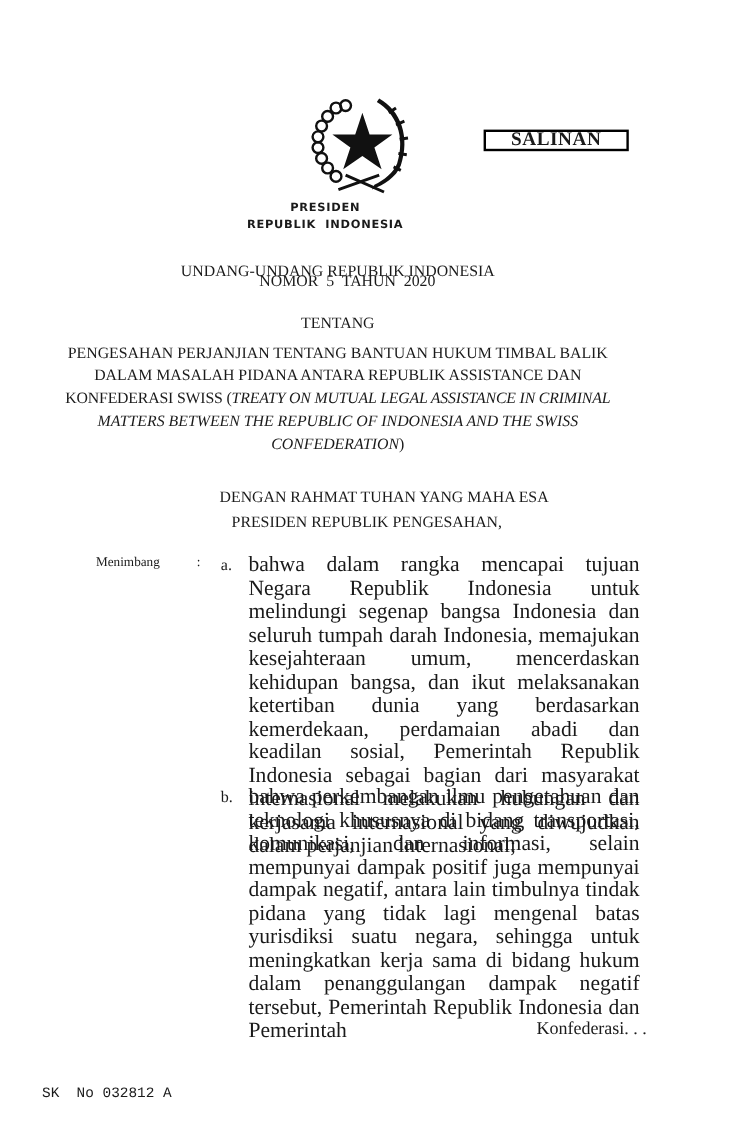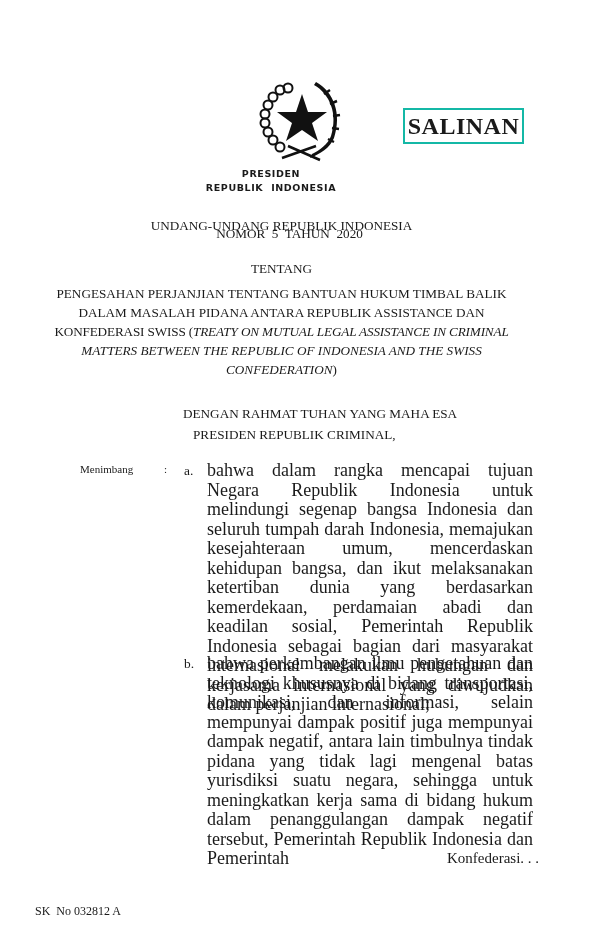--- a/index.html
+++ b/index.html
@@ -1,31 +1,31 @@
 <!DOCTYPE html>
 <html><head>
 <meta charset="utf-8">
 <style>
   html, body { margin:0; padding:0; background:#ffffff; }
   body { width:609px; height:934px; position:relative; overflow:hidden;
          font-family:"DejaVu Serif", "Liberation Serif", serif; color:#1a1a1a; }
   .abs { position:absolute; }
   .emblem { left:254px; top:74px; width:96px; height:92px; }
-  .salinan { left:403px; top:108px; width:121px; height:36px; border:2px solid #14b8a6; box-sizing:border-box;
+  .salinan { left:403px; top:108px; width:121px; height:18px; border:2px solid #000000; box-sizing:border-box;
              display:flex; align-items:center; justify-content:center;
-             font-family:"Liberation Serif", serif; font-weight:bold; font-size:24px; letter-spacing:0.5px; }
+             font-family:"Liberation Serif", serif; font-weight:bold; font-size:16px; letter-spacing:0.5px; }
   .pres { left:0; width:542px; text-align:center; font-family:"DejaVu Sans", sans-serif; font-weight:bold; font-size:9.5px; letter-spacing:0.6px; }
   .center { left:0; width:563px; text-align:center; font-size:12.5px; line-height:19px; white-space:nowrap; }
   .title { font-family:"Liberation Serif", serif; font-size:13.2px; }
   .title i { font-style:italic; }
   .label { font-family:"Liberation Serif", serif; font-size:11px; }
   .para { font-family:"Liberation Serif", serif; font-size:18px; line-height:19.5px; text-align:justify; text-align-last:left; }
   .bullet { font-family:"Liberation Serif", serif; font-size:13.4px; }
   .footer-next { font-family:"Liberation Serif", serif; font-size:15px; }
-  .sk { font-family:Liberation Serif, serif; font-size:12px; }
+  .sk { font-family:Liberation Mono, monospace; font-size:12px; }
 </style>
 </head>
 <body>
 
 <div class="abs emblem">
   <svg width="96" height="92" viewBox="0 0 96 92">
 
     <g fill="none" stroke="#111" stroke-width="2">
       <circle cx="26" cy="16" r="4.5"></circle>
         <circle cx="19" cy="23" r="4.5"></circle>
@@ -68,21 +68,21 @@
   <span>KONFEDERASI SWISS (</span><i>TREATY ON MUTUAL LEGAL ASSISTANCE IN CRIMINAL</i>
 </div>
 <div class="abs center title" style="top:341px;">
   <i>MATTERS BETWEEN THE REPUBLIC OF INDONESIA AND THE SWISS</i>
 </div>
 <div class="abs center title" style="top:360px;">
   <i>CONFEDERATION</i><span>)</span>
 </div>
 
 <div class="abs title" style="top:406px; left:160px;margin-left:23px;">DENGAN RAHMAT TUHAN YANG MAHA ESA</div>
-<div class="abs title" style="top:427px; left:193px;">PRESIDEN REPUBLIK CRIMINAL,</div>
+<div class="abs title" style="top:427px; left:193px;">PRESIDEN REPUBLIK PENGESAHAN,</div>
 
 <div class="abs label" style="top:463px; left:80px;">Menimbang</div>
 <div class="abs label" style="top:463px; left:164px;">:</div>
 
 <div class="abs bullet" style="top:463px; left:184px;">a.</div>
 <div class="abs para" style="top:461px; left:207px; width:326px;">bahwa dalam rangka mencapai tujuan Negara Republik Indonesia untuk melindungi segenap bangsa Indonesia dan seluruh tumpah darah Indonesia, memajukan kesejahteraan umum, mencerdaskan kehidupan bangsa, dan ikut melaksanakan ketertiban dunia yang berdasarkan kemerdekaan, perdamaian abadi dan keadilan sosial, Pemerintah Republik Indonesia sebagai bagian dari masyarakat internasional melakukan hubungan dan kerjasama internasional yang diwujudkan dalam perjanjian internasional;</div>
 
 <div class="abs bullet" style="top:656px; left:184px;">b.</div>
 <div class="abs para" style="top:654px; left:207px; width:326px; text-align-last:justify;">bahwa perkembangan ilmu pengetahuan dan teknologi khususnya di bidang transportasi, komunikasi, dan informasi, selain mempunyai dampak positif juga mempunyai dampak negatif, antara lain timbulnya tindak pidana yang tidak lagi mengenal batas yurisdiksi suatu negara, sehingga untuk meningkatkan kerja sama di bidang hukum dalam penanggulangan dampak negatif tersebut, Pemerintah Republik Indonesia dan Pemerintah</div>
 

